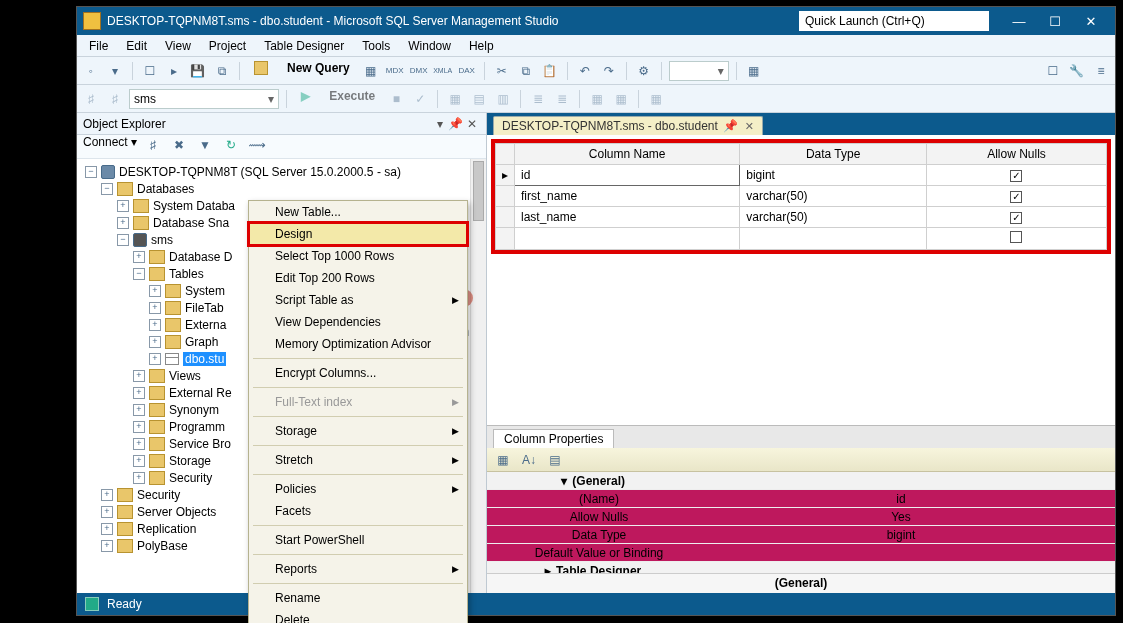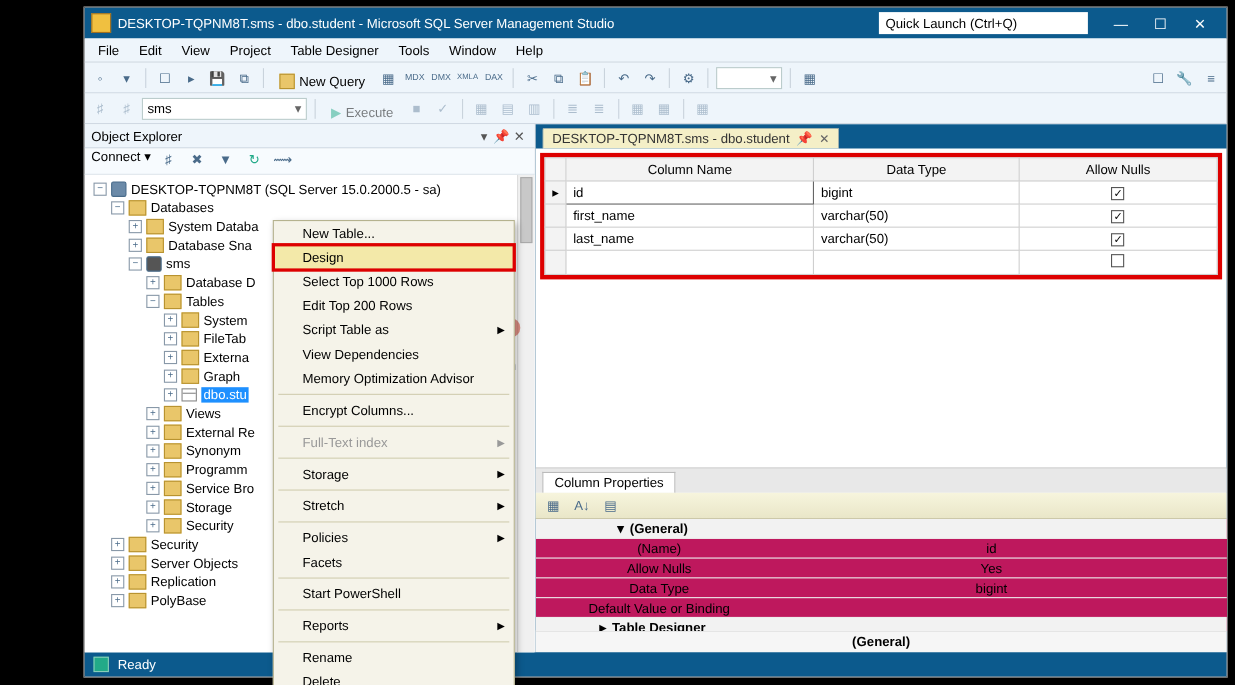--- a/index.html
+++ b/index.html
@@ -19,21 +19,21 @@
 
 .menubar { height:22px; background:#eef5fb; border-bottom:1px solid #c9d3dc; display:flex; align-items:center; padding:0 4px; gap:2px; }
 .menuitem { padding:2px 8px; cursor:default; }
 
 
 .toolbar { height:28px; background:#eef5fb; border-bottom:1px solid #c9d3dc; display:flex; align-items:center; padding:0 4px; gap:4px; }
 .tbtn { width:20px; height:20px; border:1px solid transparent; display:flex; align-items:center; justify-content:center; color:#4a6b8a; font-size:12px; }
 .tbtn.dis { opacity:.4; }
 .tsep { width:1px; height:18px; background:#c9d3dc; margin:0 3px; }
 .sicon { width:14px; height:14px; display:inline-block; }
-.newquery { display:flex; align-items:flex-end; gap:4px; padding:0 6px; height:22px; border:1px solid transparent; }
+.newquery { display:flex; align-items:flex-start; gap:19px; padding:0 6px; height:22px; border:1px solid transparent;font-weight:bold; }
 .combo { height:20px; border:1px solid #bcc; background:#fff; padding:0 4px; display:flex; align-items:center; gap:4px; min-width:150px; justify-content:space-between;}
 .combo .dd { color:#666; }
 
 
 .body { flex:1; display:flex; min-height:0; }
 
 
 .oe { width:410px; display:flex; flex-direction:column; border-right:1px solid #bfc9d2; min-height:0; }
 .oe-header { height:22px; background:#eef5fb; border-bottom:1px solid #c9d3dc; display:flex; align-items:center; padding:0 6px; font-size:12px; }
 .oe-header .spacer { flex:1; }

